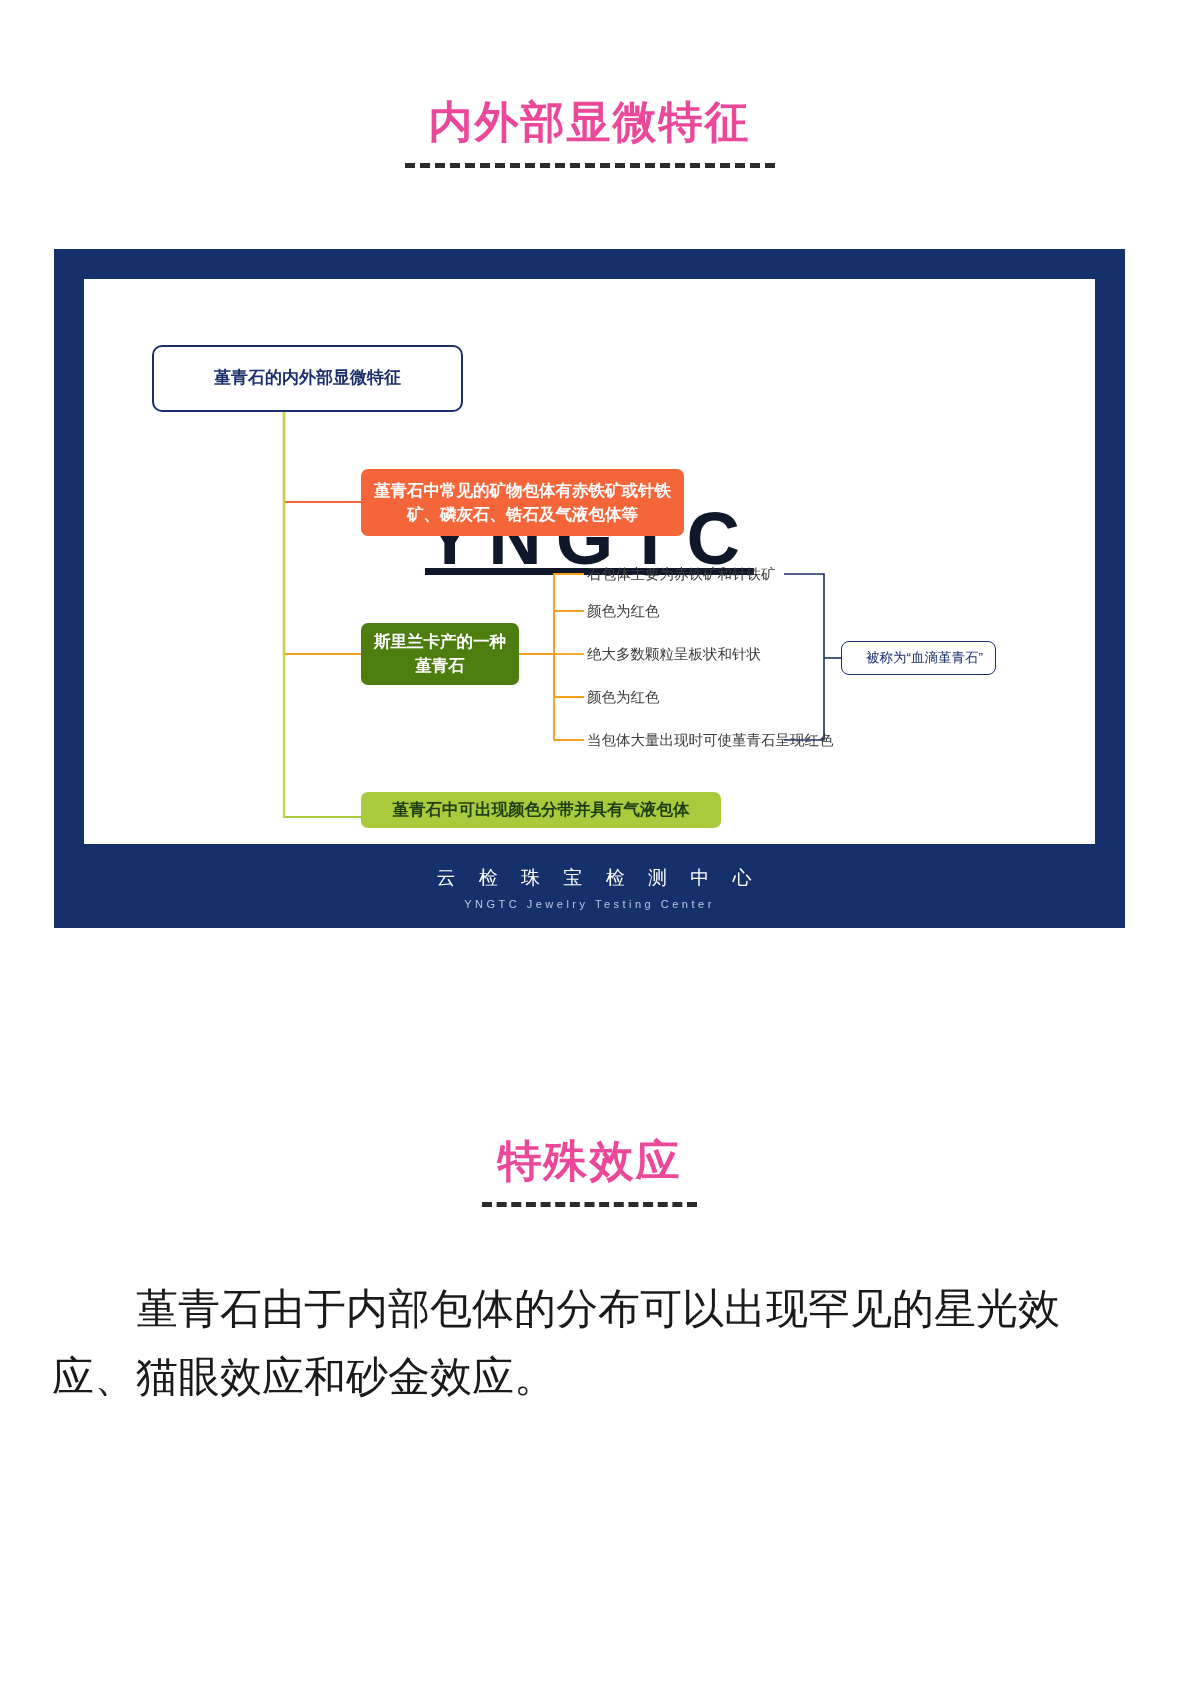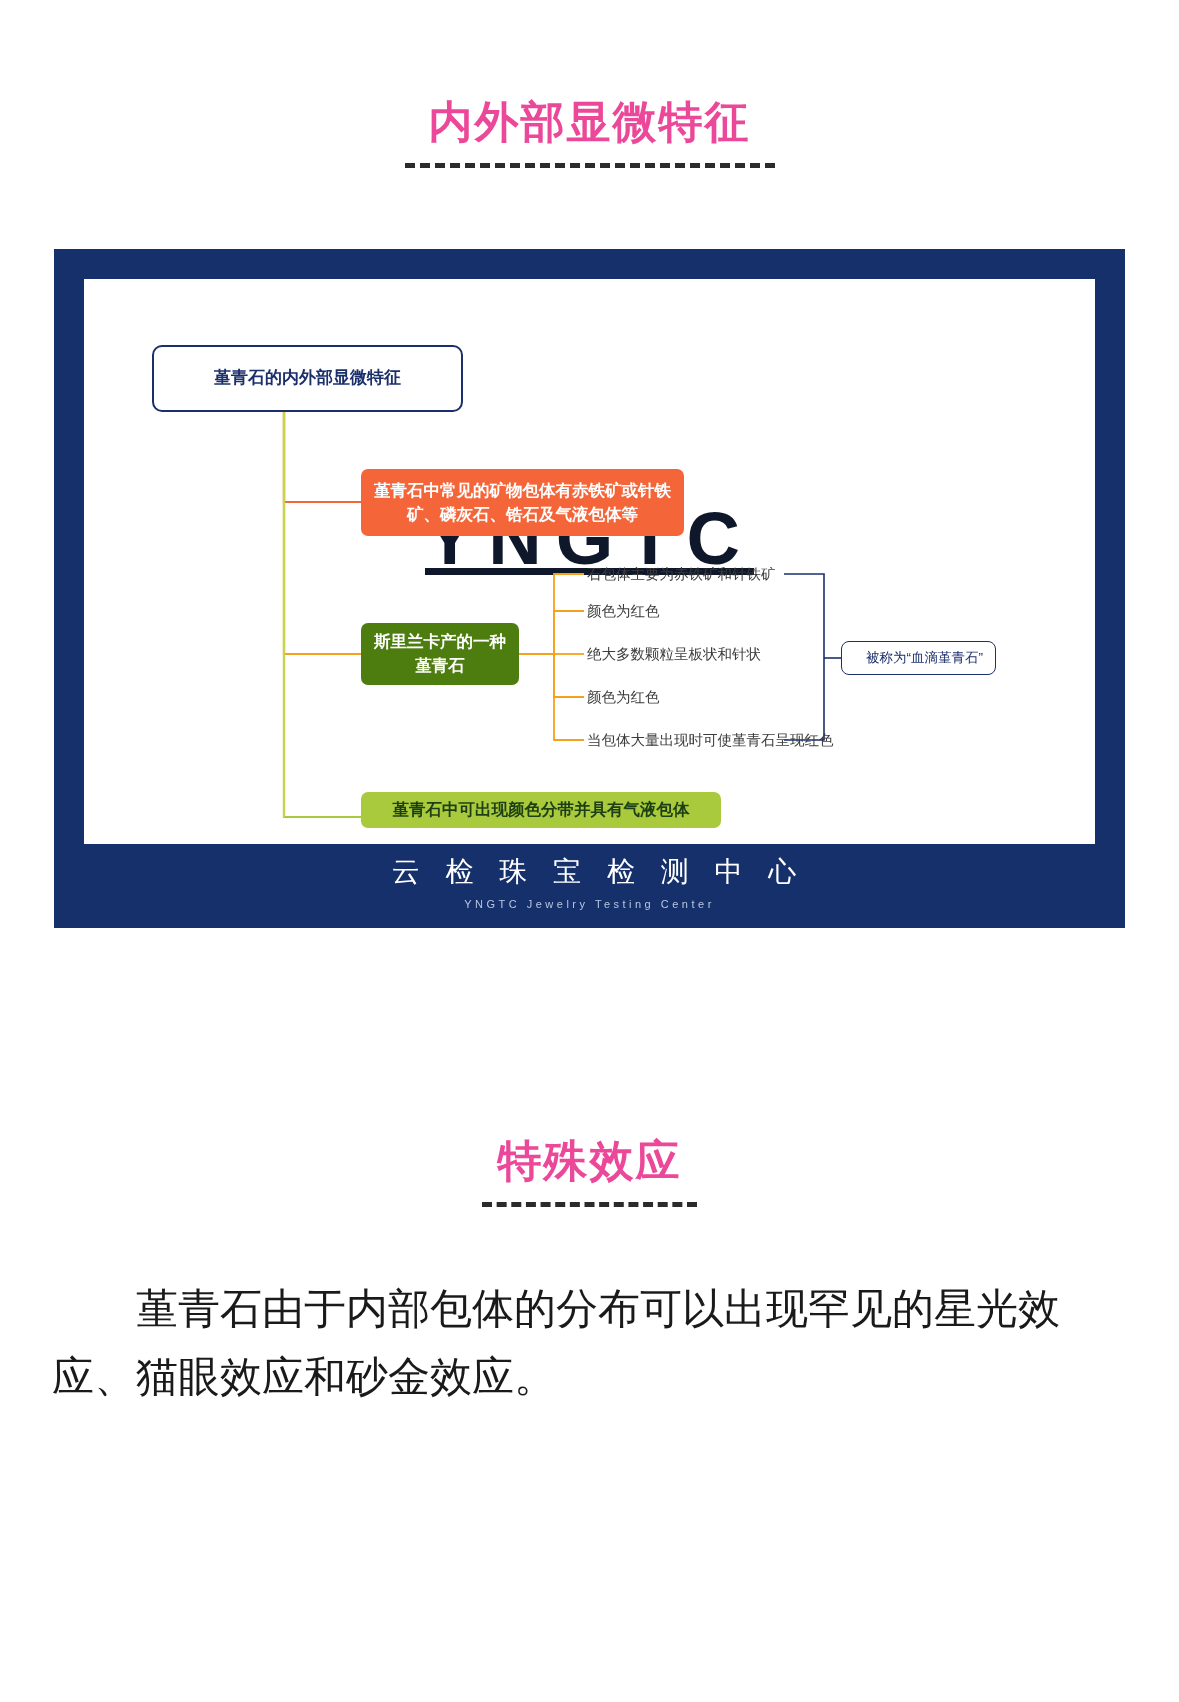--- a/index.html
+++ b/index.html
@@ -71,21 +71,21 @@
     line-height: 1;
   }
   .card-footer {
     position: absolute;
     left: 0; right: 0;
     bottom: 18px;
     text-align: center;
     color: #ffffff;
   }
   .card-footer .cn {
-    font-size: 28px;
+    font-size: 19px;
     letter-spacing: 9px;
     font-weight: 500;
     margin-left: 18px;
   }
   .card-footer .en {
     margin-top: 7px;
     font-size: 11px;
     letter-spacing: 3.5px;
     color: #b9c6df;
   }

